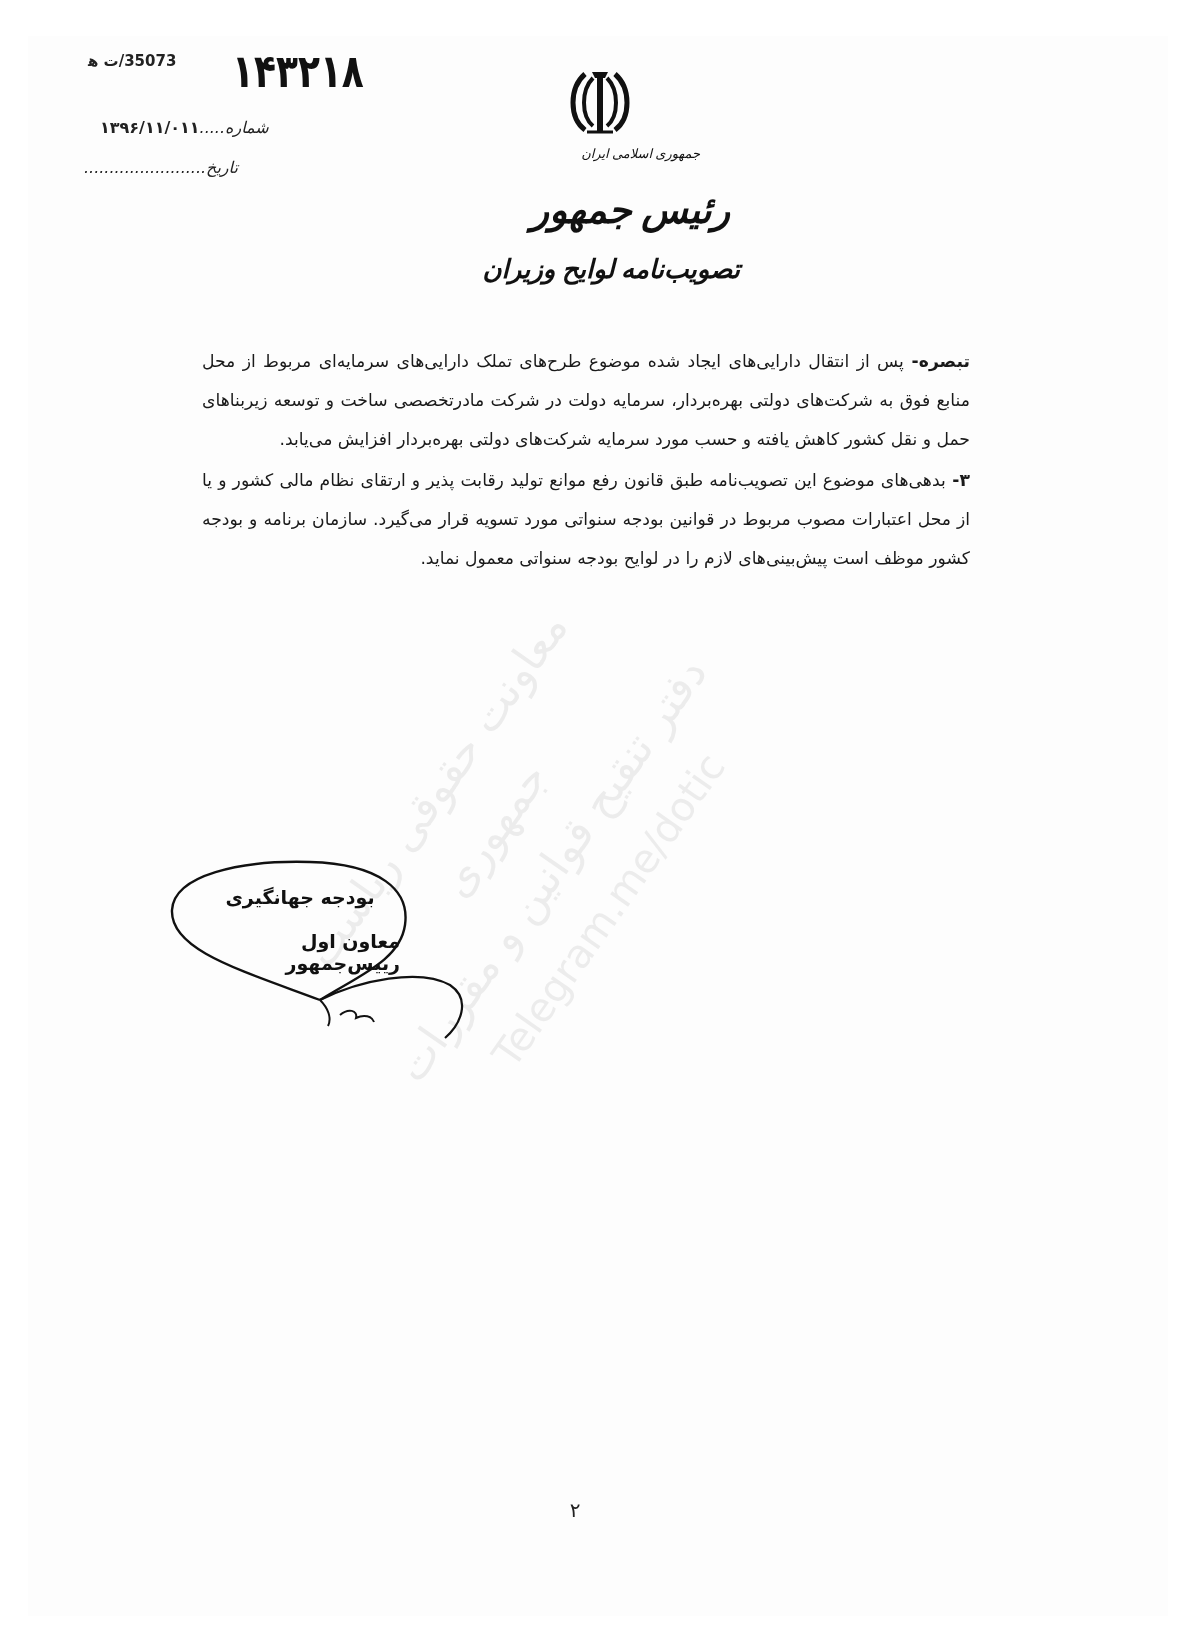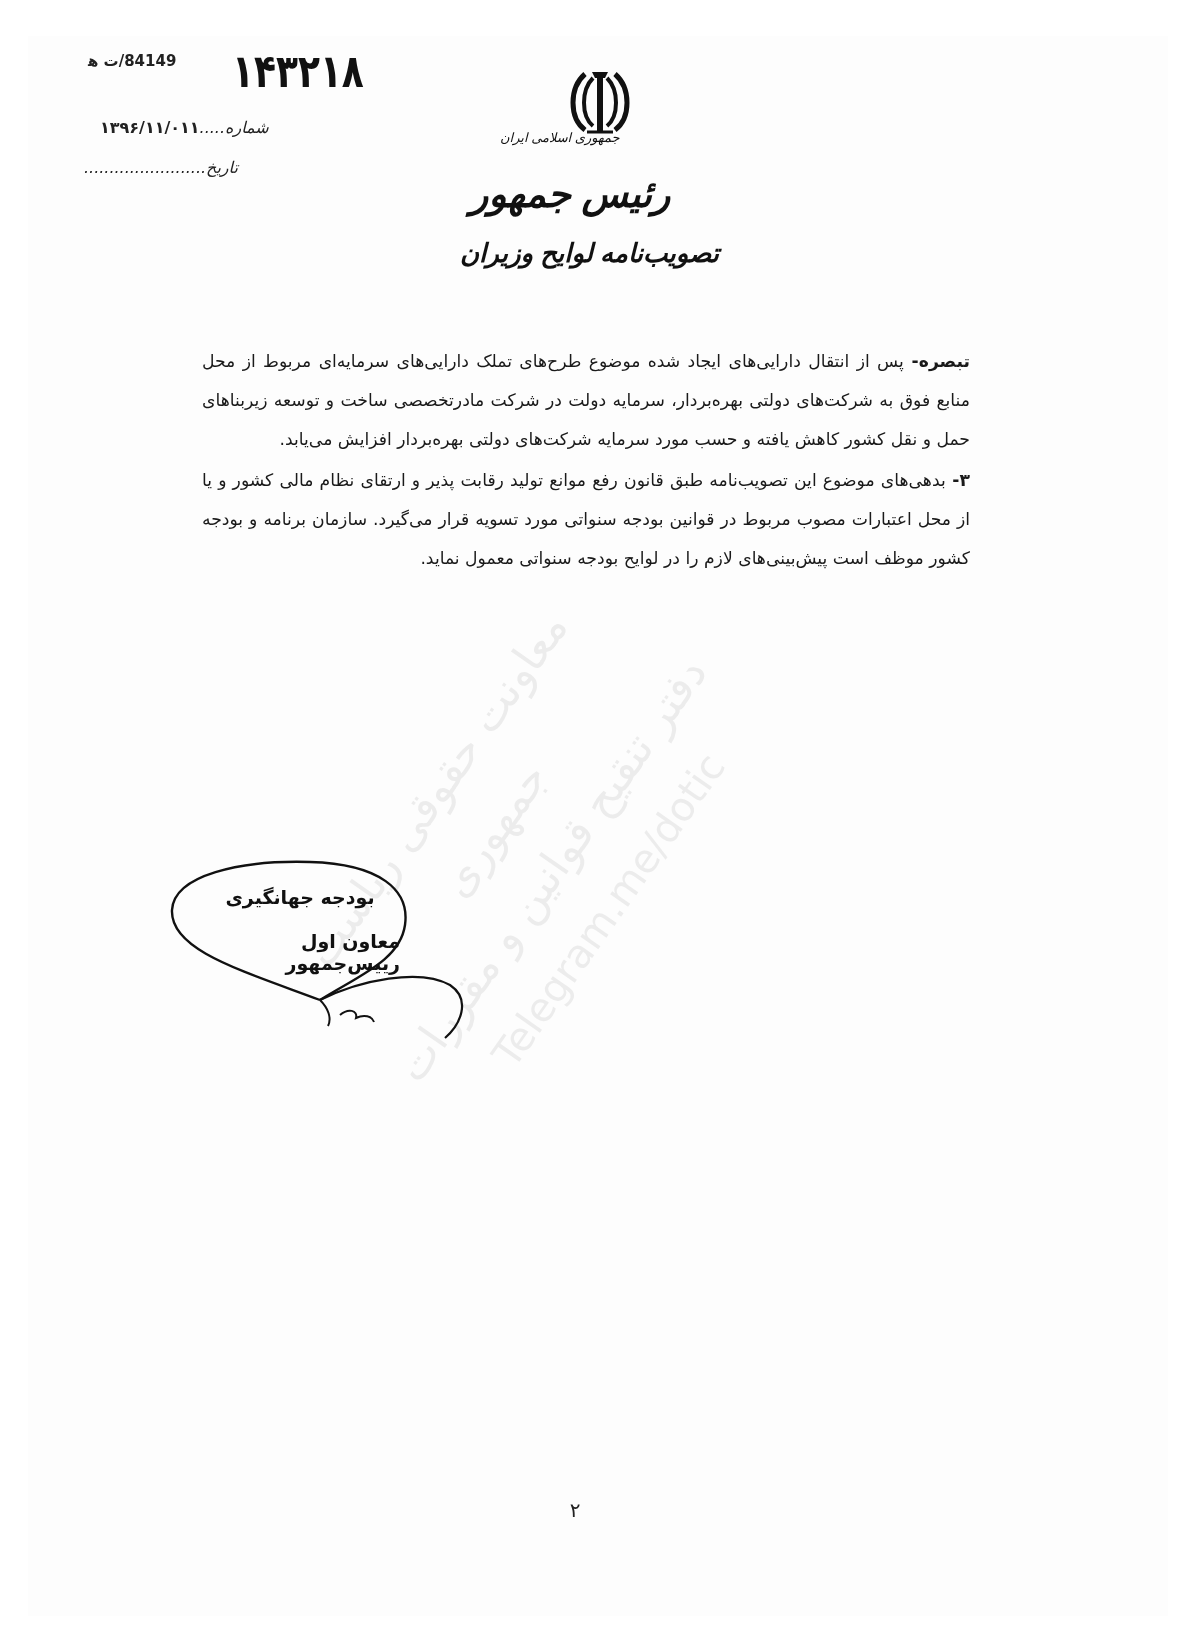--- a/index.html
+++ b/index.html
@@ -16,21 +16,21 @@
   .big-number {
     position:absolute; left:232px; top:48px; font-size:40px; font-weight:bold; letter-spacing:3px;
     font-family: "DejaVu Sans Condensed", "DejaVu Sans", sans-serif; color:#111; transform:scaleY(1.15);
   }
   .meta-row { position:absolute; direction:rtl; font-size:16px; font-style:italic; color:#222; }
   .meta-row .lbl { font-family:"DejaVu Serif", serif; }
   .meta-row .val { font-weight:bold; font-style:normal; letter-spacing:1px; }
   .meta-number { left:100px; top:118px; }
   .meta-date { left:84px; top:158px; }
   .emblem { position:absolute; left:565px; top:64px; width:70px; height:76px; }
-  .header-line { position:absolute; direction:rtl; text-align:left; font-family:Liberation Sans, sans-serif; }
+  .header-line { position:absolute; direction:rtl; text-align:right; font-family:Liberation Serif, serif;margin-top:16px; }
   .republic { left:500px; top:130px; width:200px; font-size:13px; font-style:italic; }
   .president { left:470px; top:172px; width:260px; font-size:38px; font-weight:bold; font-style:italic; }
   .cabinet { left:460px; top:238px; width:280px; font-size:26px; font-style:italic; font-weight:bold; }
   .body-text {
     position:absolute; left:190px; top:340px; width:780px; direction:rtl; text-align:justify;
     font-size:17.2px; line-height:39px; color:#1a1a1a;
   }
   .body-text p { margin:0 0 0 0; }
   .body-text p.gap { margin-top:2px;margin-left:12px; }
   .body-text .lead { font-weight:bold; }
@@ -51,21 +51,21 @@
   }
   .page-number {
     position:absolute; left:560px; top:1498px; width:30px; text-align:center; font-size:20px; color:#222;
   }
 </style>
 </head>
 <body>
 
 <div class="page"></div>
 
-<div class="ref-stamp">84149/ت ه‍</div>
+<div class="ref-stamp">35073/ت ه‍</div>
 <div class="big-number">۱۴۳۲۱۸</div>
 
 <div class="meta-row meta-number">
   <span class="lbl">شماره</span><span>.....</span><span class="val">۱۳۹۶/۱۱/۰۱۱</span>
 </div>
 <div class="meta-row meta-date">
   <span class="lbl">تاریخ</span><span>........................</span>
 </div>
 
 <svg class="emblem" viewBox="0 0 70 76">

